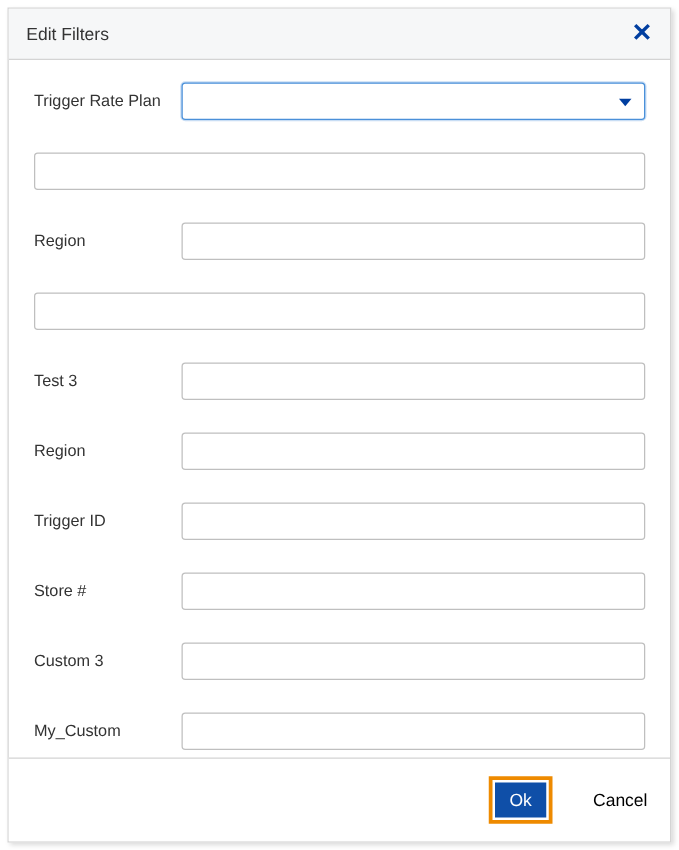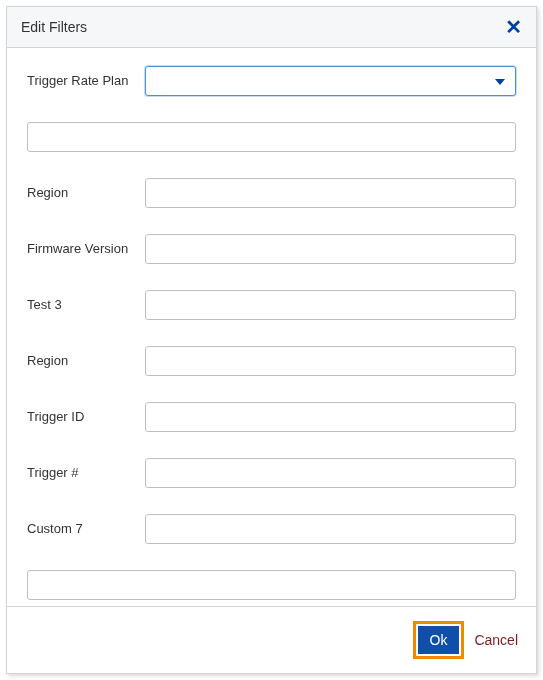--- a/index.html
+++ b/index.html
@@ -99,38 +99,38 @@
       border-left: 5px solid transparent;
       border-right: 5px solid transparent;
       border-top: 6px solid #003ea0;
     }
     .dialog-footer {
       border-top: 1px solid #d4d4d4;
       padding: 14px 18px;
       display: flex;
       justify-content: flex-end;
       align-items: center;
-      gap: 10px;
+      gap: 32px;
       background: #fff;
     }
     .ok-wrap {
       border: 3px solid #ee8a00;
       display: inline-block;
       padding: 2px;
     }
     .btn-ok {
       background: #0f4fa8;
       color: #fff;
       border: none;
       padding: 6px 12px;
       font-size: 14px;
       cursor: pointer;
     }
     .btn-cancel {
-      color: #7f1d1d;
+      color: #000000;
       background: none;
       border: none;
       font-size: 14px;
       cursor: pointer;
     }
   </style>
 </head>
 <body>
 
 <div class="dialog">
@@ -151,51 +151,51 @@
     <div class="form-row">
       <input class="form-control" type="text" value="" style="">
     </div>
 
     <div class="form-row">
       <label class="form-label">Region</label>
       <input class="form-control" type="text" value="" style="">
     </div>
 
     <div class="form-row">
-      <label class="form-label">Firmware Version</label>
       <input class="form-control" type="text" value="" style="">
     </div>
 
 
     <div class="form-row">
       <label class="form-label">Test 3</label>
       <input class="form-control" type="text" value="" style="">
     </div>
 
     <div class="form-row">
       <label class="form-label">Region</label>
       <input class="form-control" type="text" value="" style="">
     </div>
 
     <div class="form-row">
       <label class="form-label">Trigger ID</label>
       <input class="form-control" type="text" value="" style="">
     </div>
 
     <div class="form-row">
-      <label class="form-label">Trigger #</label>
-      <input class="form-control" type="text" value="" style="">
-    </div>
-
-    <div class="form-row">
-      <label class="form-label">Custom 7</label>
-      <input class="form-control" type="text" value="" style="">
-    </div>
-
-    <div class="form-row">
+      <label class="form-label">Store #</label>
+      <input class="form-control" type="text" value="" style="">
+    </div>
+
+    <div class="form-row">
+      <label class="form-label">Custom 3</label>
+      <input class="form-control" type="text" value="" style="">
+    </div>
+
+    <div class="form-row">
+      <label class="form-label">My_Custom</label>
       <input class="form-control" type="text" value="" style="">
     </div>
 
   </div>
 
   <div class="dialog-footer">
     <span class="ok-wrap">
       <button class="btn-ok">Ok</button>
     </span>
     <button class="btn-cancel">Cancel</button>

